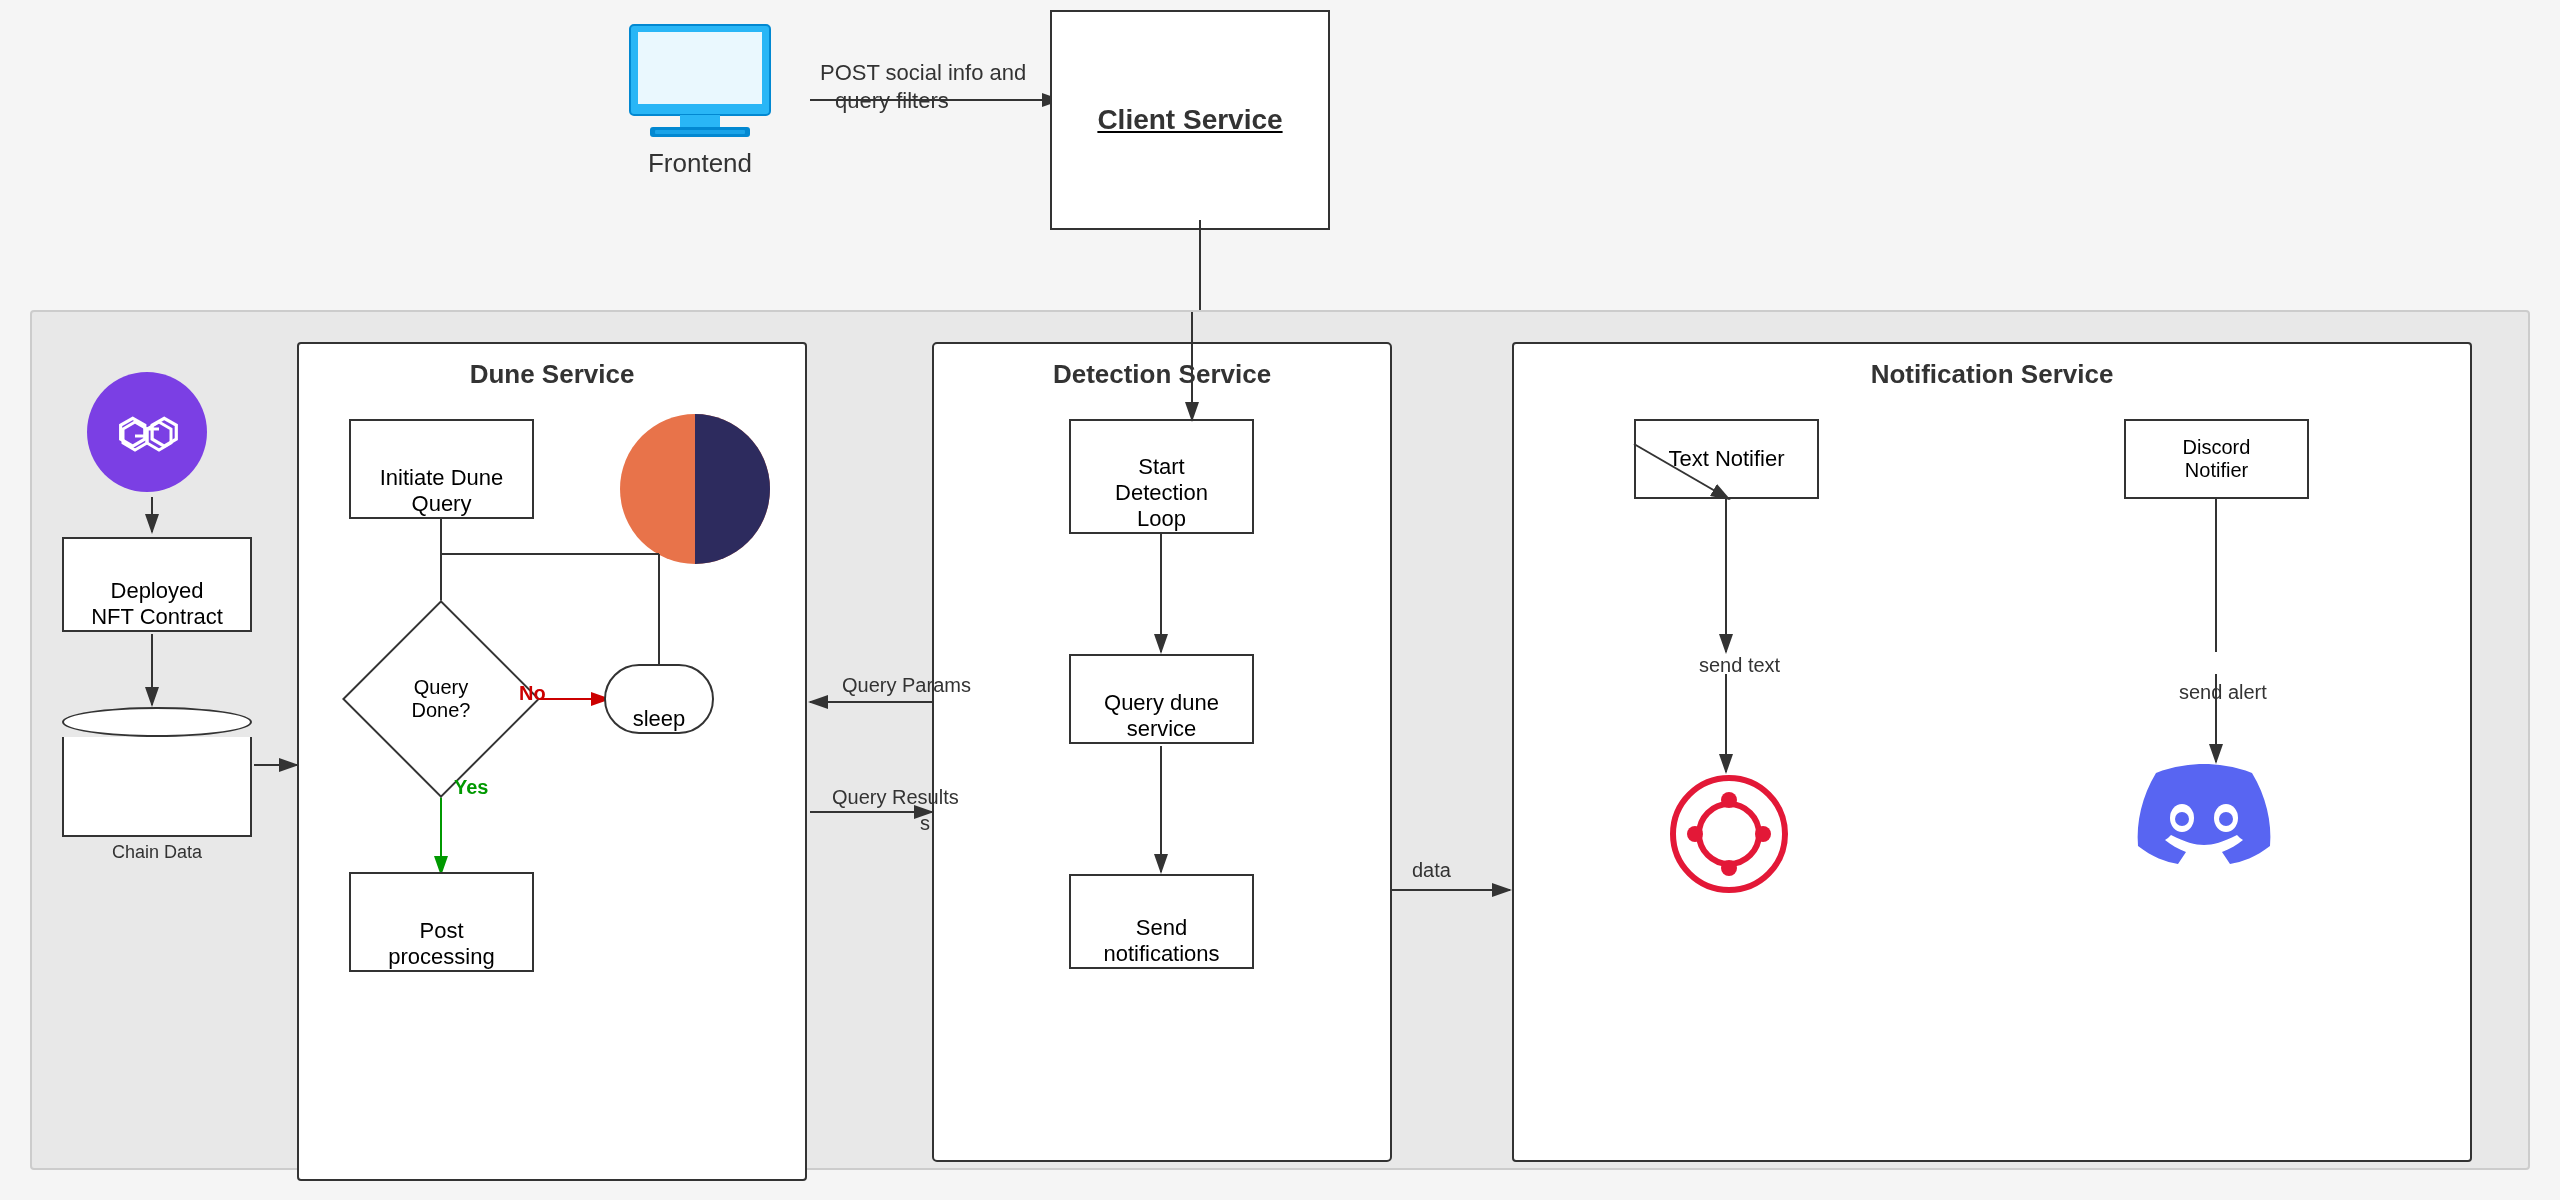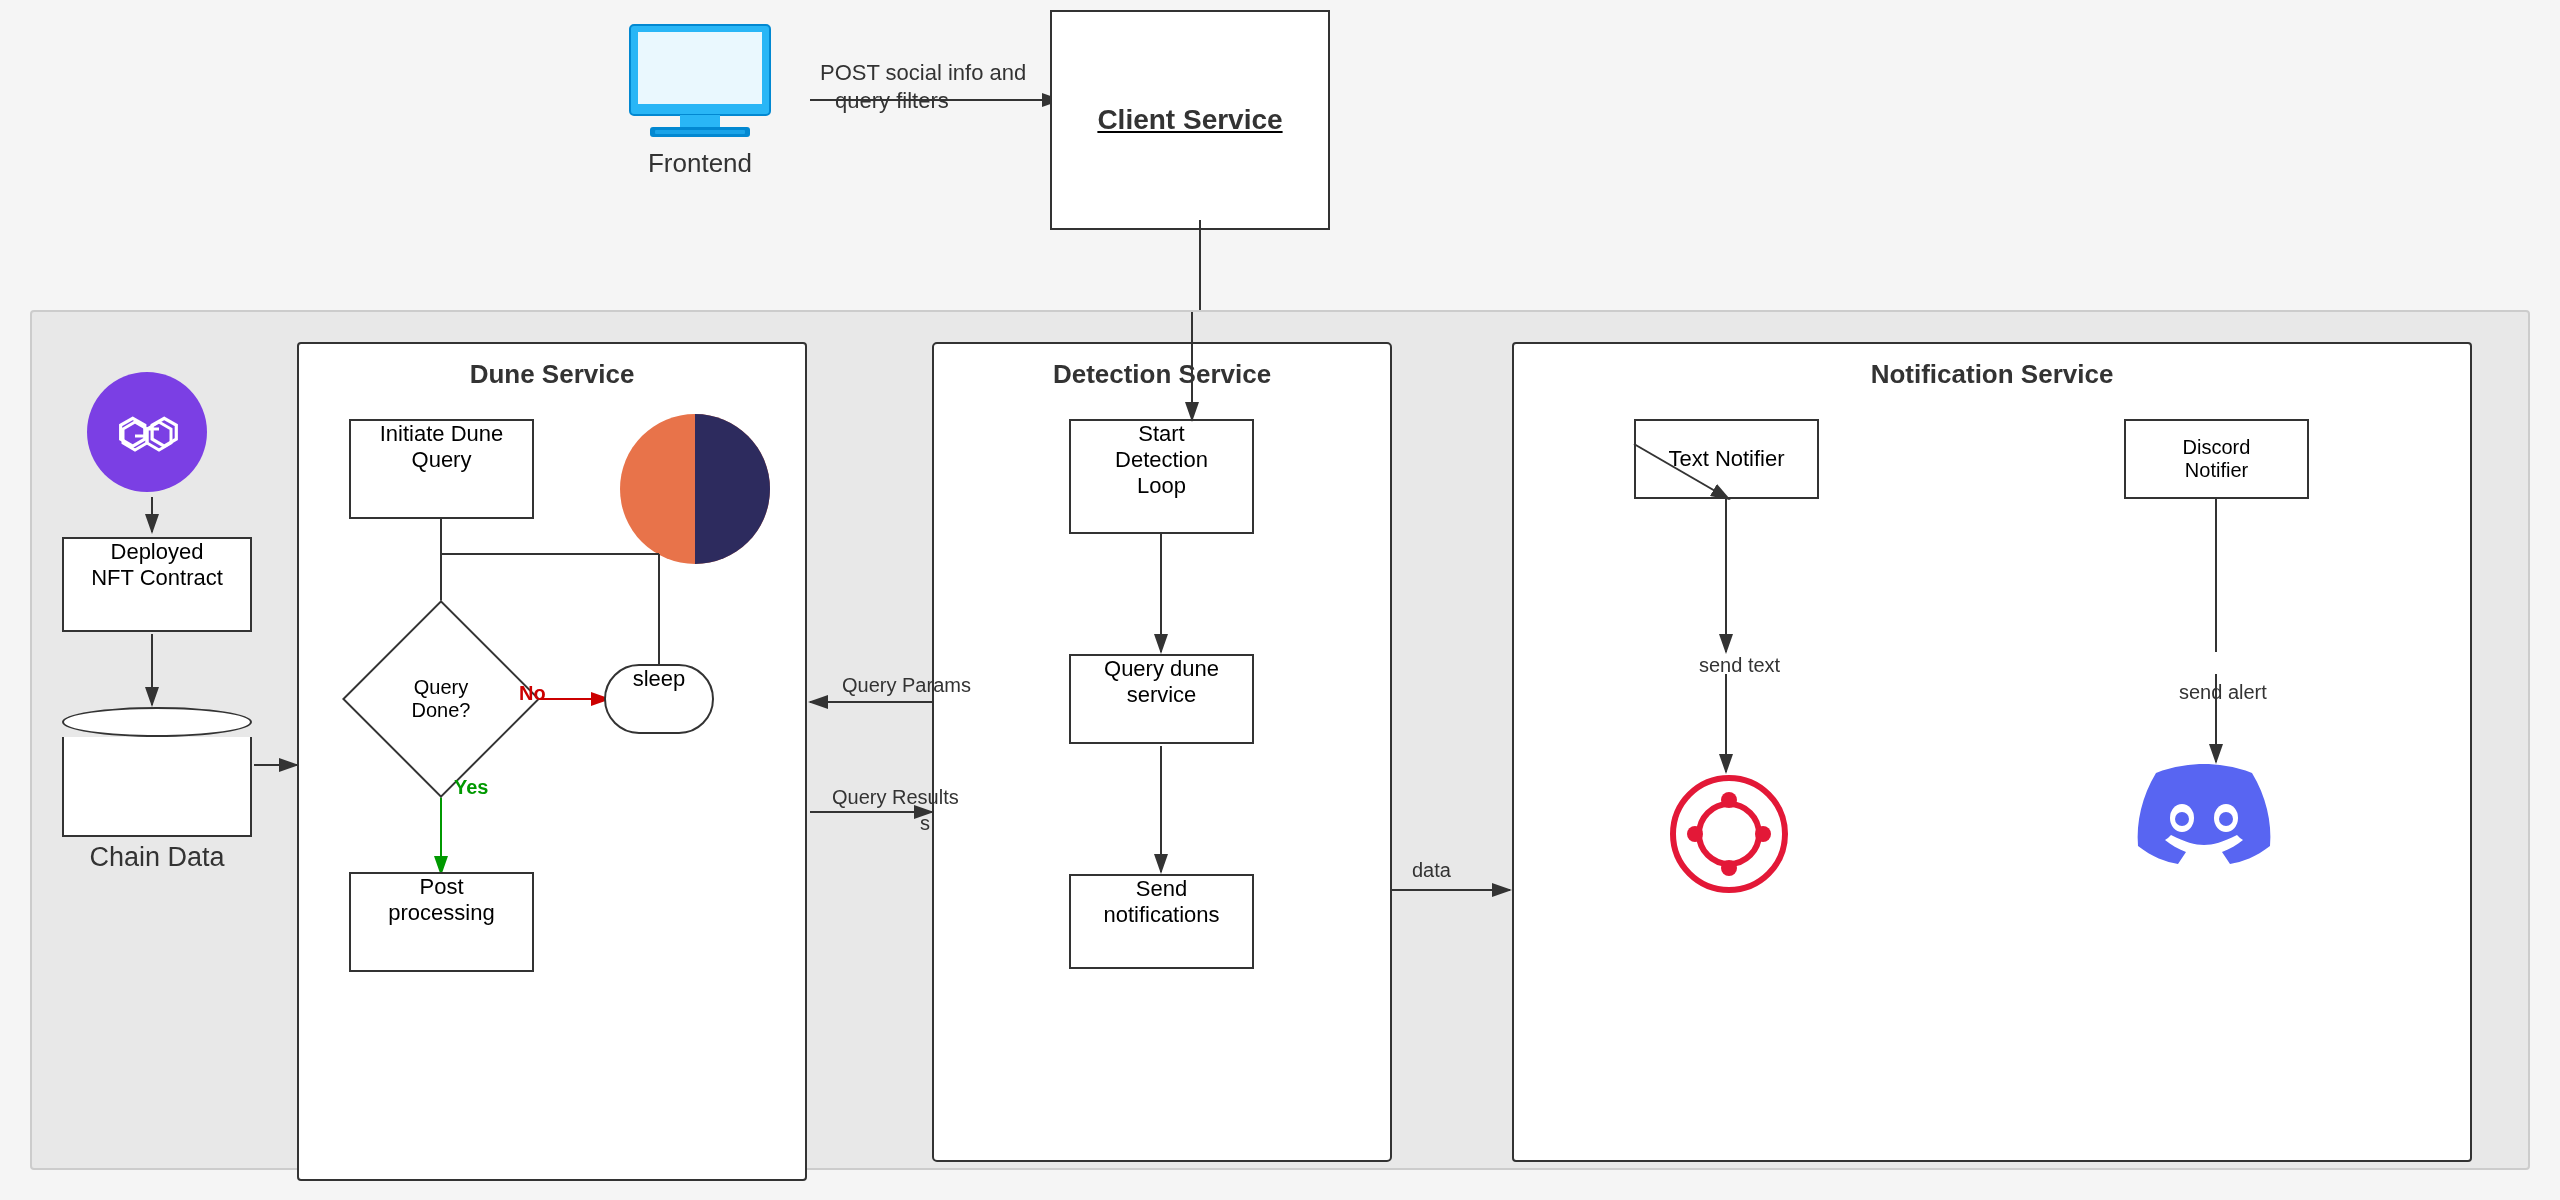--- a/index.html
+++ b/index.html
@@ -103,21 +103,21 @@
       text-align: center;
       padding: 15px;
       color: #333;
     }
 
     
     .flow-box {
       border: 2px solid #333;
       background: white;
       display: flex;
-      align-items: flex-start;
+      align-items: flex-end;
       justify-content: center;
       text-align: center;
       font-size: 22px;
       position: absolute;
     }
 
     
     .detection-service-box {
       position: absolute;
       left: 900px;
@@ -176,21 +176,21 @@
     .cylinder-top {
       width: 190px;
       height: 30px;
       border: 2px solid #333;
       border-radius: 50%;
       background: white;
     }
 
     .cylinder-label {
       text-align: center;
-      font-size: 27px;
+      font-size: 18px;
       color: #333;
       margin-top: 5px;
     }
   </style>
 </head>
 <body>
 
 <div class="diagram-container">
 
   <div class="frontend-box">

